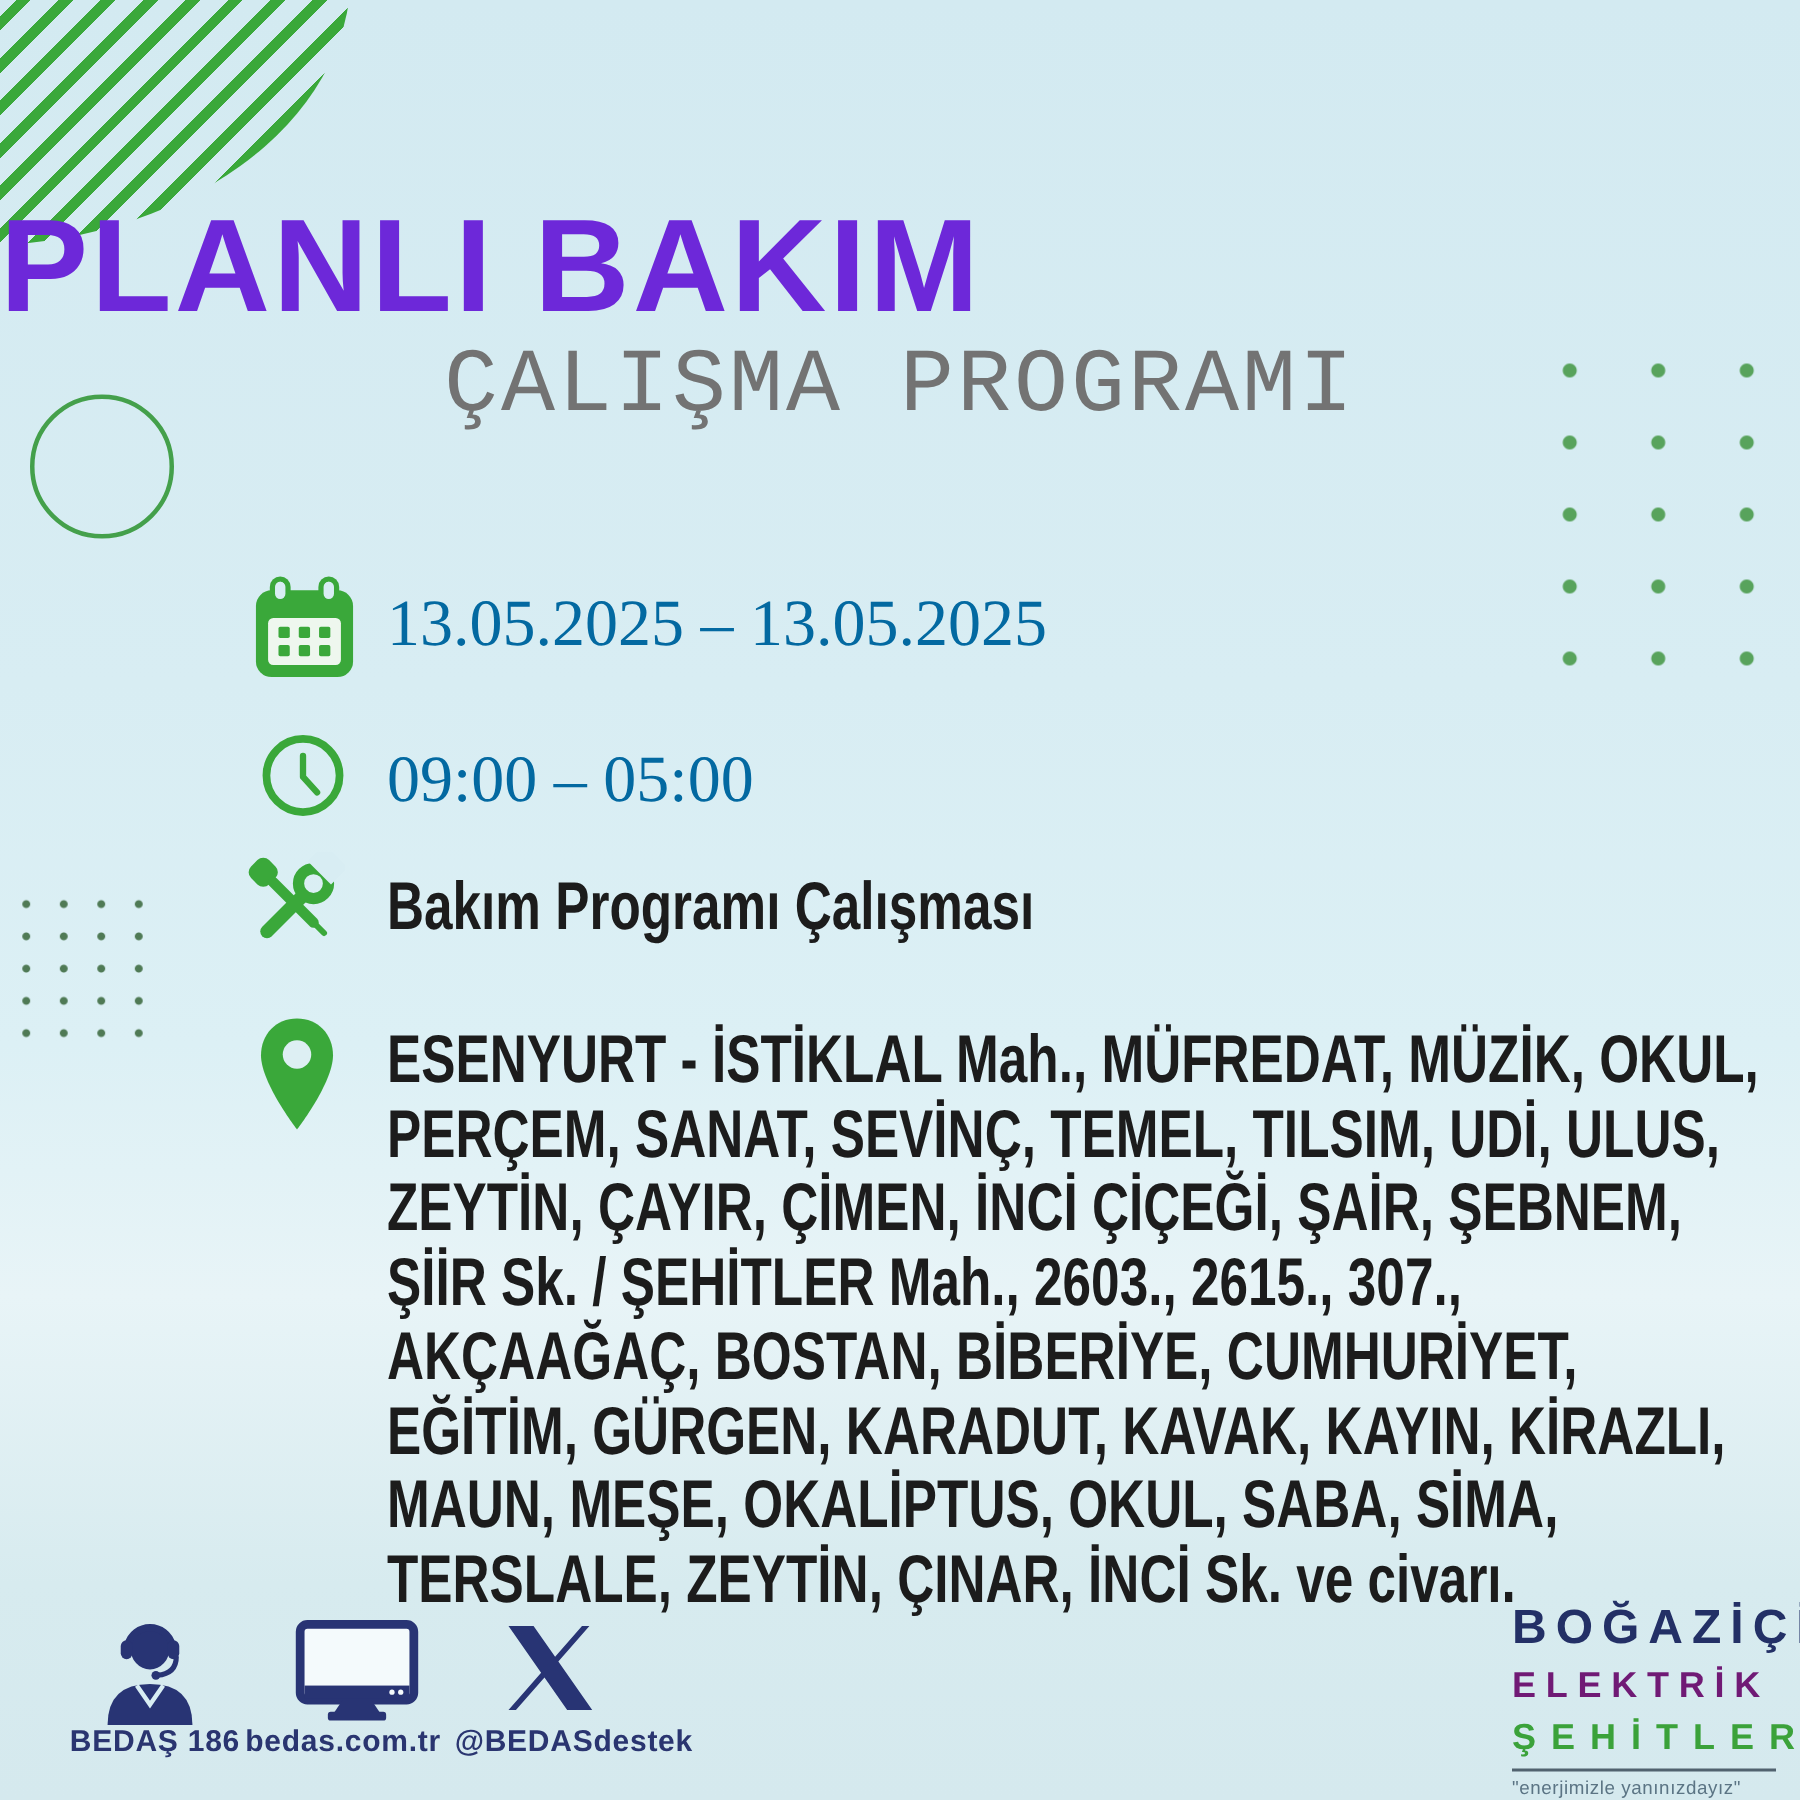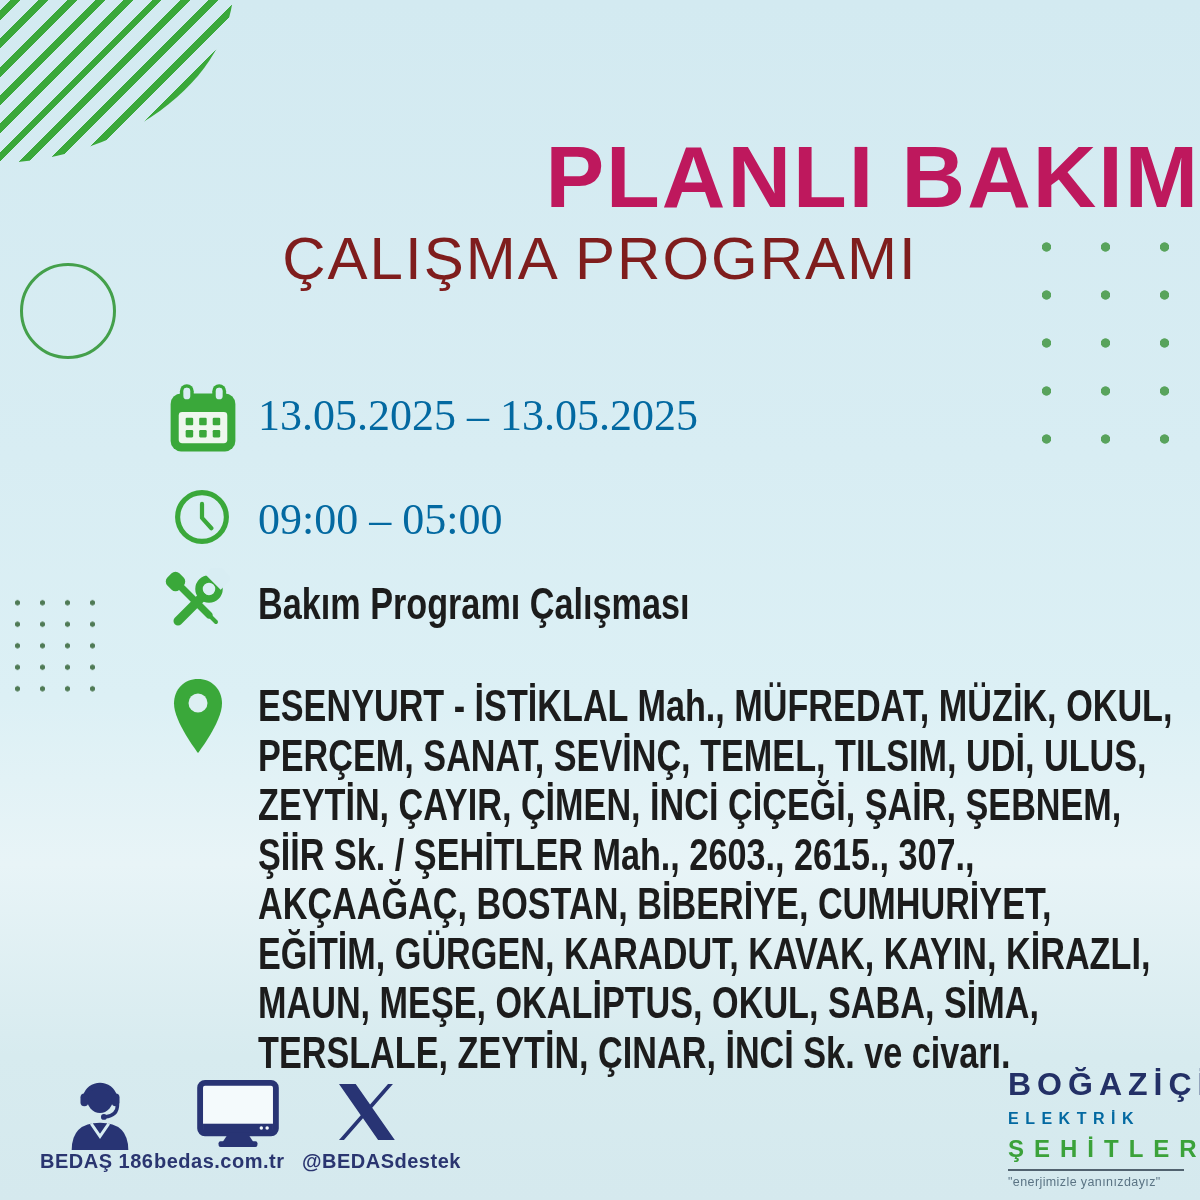--- a/index.html
+++ b/index.html
@@ -25,26 +25,26 @@
     background-size:59px 48px;
   }
   .dots-left{
     left:5px;top:592px;width:100px;height:108px;
     background-image:radial-gradient(circle,#4f7a55 2.3px,rgba(0,0,0,0) 2.9px);
     background-size:25px 21.5px;
   }
 
   
   .title1{
-    left:0;right:0;top:126px;text-align:right;
-    font-size:88px;font-weight:700;letter-spacing:2px;color:#be185d;
+    left:0;right:0;top:126px;text-align:left;
+    font-size:88px;font-weight:700;letter-spacing:2px;color:#6d28d9;
   }
   .title2{
     left:0;right:0;top:224px;text-align:center;
-    font-size:60px;font-weight:400;letter-spacing:2px;color:#7f1d1d;
+    font-size:60px;font-weight:400;letter-spacing:2px;color:#737373;font-family:Liberation Mono, monospace;
   }
 
   
   .serif-text{
     font-family:"Liberation Serif", serif;
     font-size:44px;color:#0369a1;white-space:nowrap;
   }
   .cond{
     font-weight:700;color:#1c1c1c;white-space:nowrap;
     transform:scaleX(0.76);transform-origin:left top;
@@ -53,26 +53,26 @@
   .time-text{left:258px;top:494px;}
   .work-text{left:258px;top:578px;font-size:45px;}
   .loc-block{
     left:258px;top:681px;font-size:45px;line-height:49.5px;
     font-weight:700;color:#1c1c1c;
     transform:scaleX(0.76);transform-origin:left top;white-space:nowrap;
   }
 
   
   .contact-label{
-    top:1150px;text-align:left;font-size:20px;font-weight:700;
+    top:1150px;text-align:right;font-size:20px;font-weight:700;
     color:#2a3570;letter-spacing:0.5px;
   }
   .logo-block{left:1008px;top:1066px;width:184px;}
   .logo-l1{font-size:32px;font-weight:700;letter-spacing:6px;color:#233066;white-space:nowrap;}
-  .logo-l2{font-size:16px;font-weight:700;letter-spacing:6.5px;color:#0369a1;margin-top:7px;white-space:nowrap;}
+  .logo-l2{font-size:24px;font-weight:700;letter-spacing:6.5px;color:#701a75;margin-top:7px;white-space:nowrap;}
   .logo-l3{font-size:24px;font-weight:700;letter-spacing:10px;color:#3ba23a;margin-top:7px;white-space:nowrap;}
   .logo-rule{width:176px;height:1.5px;background:#51626f;margin-top:6px;}
   .logo-tagline{font-size:12.5px;color:#5b7484;margin-top:4px;letter-spacing:0.4px;white-space:nowrap;}
 </style>
 </head>
 <body>
 
 <div class="abs stripes"></div>
 <div class="abs ring-circle"></div>
 <div class="abs dots-right"></div>

